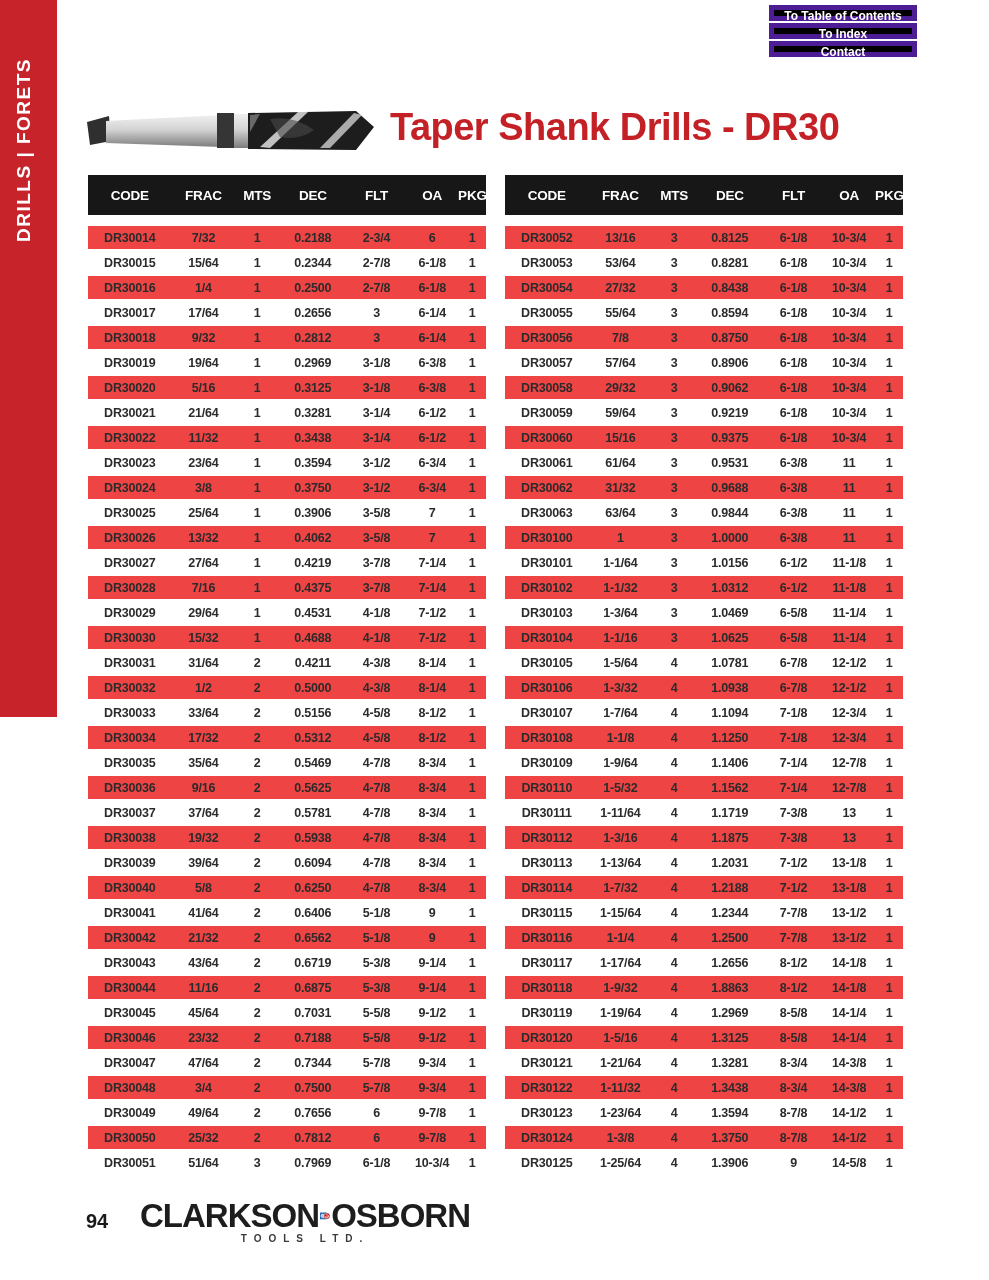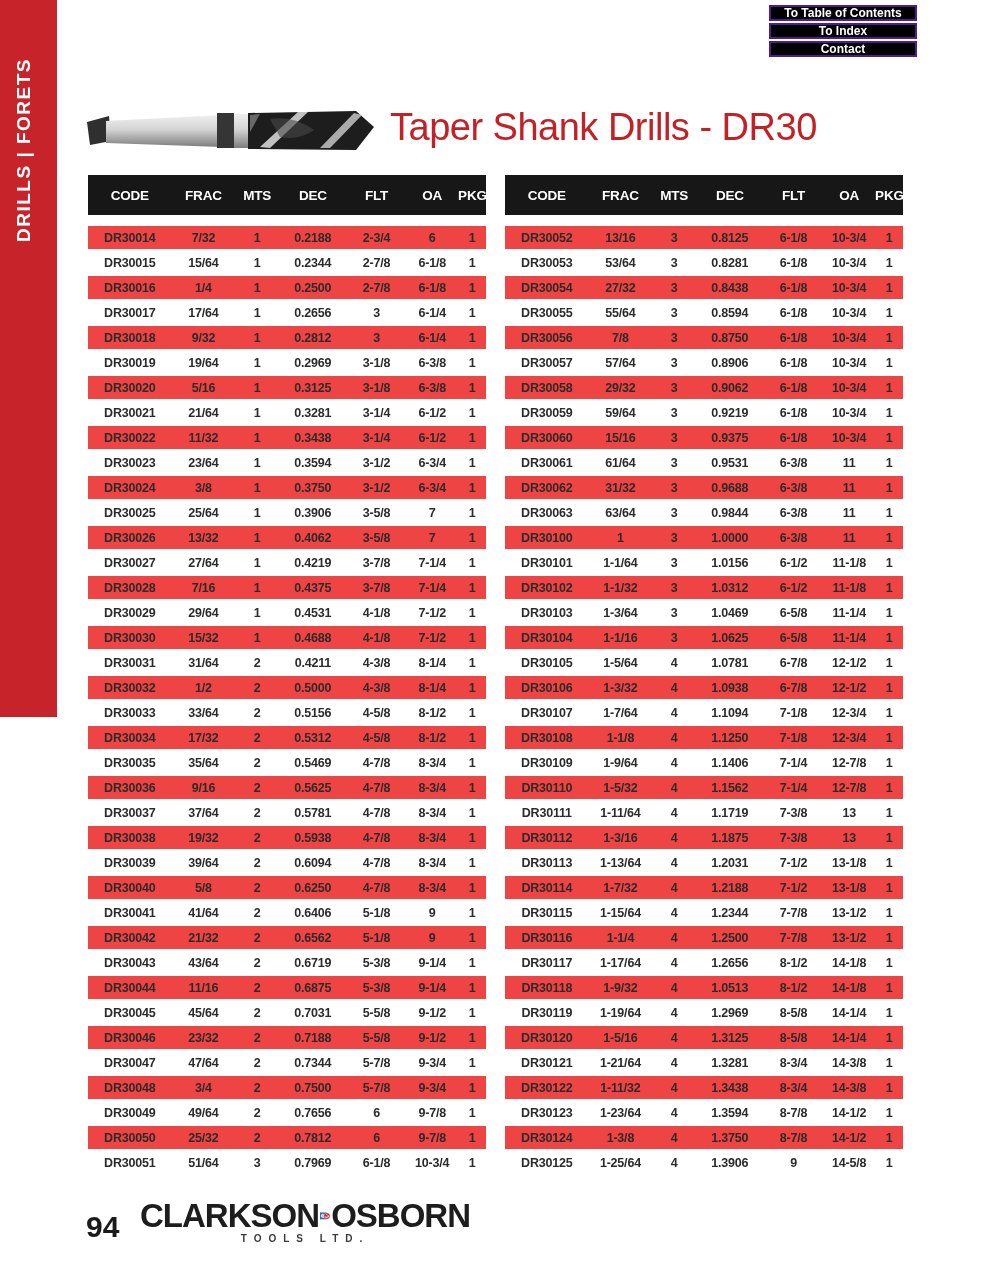--- a/index.html
+++ b/index.html
@@ -16,28 +16,28 @@
   #side-tab-label {
     position:absolute; left:13px; top:52px; height:190px;
     writing-mode:vertical-rl; transform:rotate(180deg);
     color:#ffffff; font-weight:bold; font-size:19px; letter-spacing:1.5px;
     white-space:nowrap;
   }
   
   #nav-buttons { position:absolute; left:769px; top:5px; width:148px; }
   .nav-btn {
     display:block; width:100%; box-sizing:border-box; height:16px; margin-bottom:2px;
-    background:#000000; color:#ffffff; border:2px solid #4c1d95;
+    background:#000000; color:#ffffff; border:5px solid #4c1d95;
     font-family:"Liberation Sans", sans-serif; font-weight:bold; font-size:12px;
     line-height:13px; text-align:center; padding:0; cursor:pointer;
   }
   
   #page-title {
     position:absolute; left:390px; top:106px; width:560px;
-    color:#c42127; font-weight:normal; font-size:38px; letter-spacing:-0.5px;
+    color:#c42127; font-weight:bold; font-size:38px; letter-spacing:-0.5px;
     white-space:nowrap;
   }
   
   #drill-art { position:absolute; left:84px; top:85px; width:292px; height:80px; }
   
   .ctable { position:absolute; top:175px; width:398px; }
   #table-left  { left:88px; }
   #table-right { left:505px; }
   .thead {
     display:flex; align-items:center; height:40px; background:#171717;
@@ -57,21 +57,21 @@
   .cell:nth-child(1){ width:21%; }
   .cell:nth-child(2){ width:16%; }
   .cell:nth-child(3){ width:11%; }
   .cell:nth-child(4){ width:17%; }
   .cell:nth-child(5){ width:15%; }
   .cell:nth-child(6){ width:13%; }
   .cell:nth-child(7){ width:7%;  }
   
   #page-number {
     position:absolute; left:86px; top:1210px;
-    font-size:30px; font-weight:bold; color:#1a1a1a;text-align:center;
+    font-size:20px; font-weight:bold; color:#1a1a1a;text-align:center;
   }
   #logo { position:absolute; left:140px; top:1196px; width:330px; text-align:center; }
   #logo-row { display:flex; align-items:center; justify-content:center; }
   .logo-word {
     font-size:33px; font-weight:bold; color:#1d1d1d; letter-spacing:-1px;
     line-height:40px;
   }
   #logo-emblem { width:46px; height:38px; margin:0 1px; }
   #logo-sub {
     font-size:10px; font-weight:bold; color:#3a3a3a; letter-spacing:7px;
@@ -755,21 +755,21 @@
           <span class="cell">4</span>
           <span class="cell">1.2656</span>
           <span class="cell">8-1/2</span>
           <span class="cell">14-1/8</span>
           <span class="cell">1</span>
         </div>
         <div class="trow alt">
           <span class="cell">DR30118</span>
           <span class="cell">1-9/32</span>
           <span class="cell">4</span>
-          <span class="cell">1.0513</span>
+          <span class="cell">1.8863</span>
           <span class="cell">8-1/2</span>
           <span class="cell">14-1/8</span>
           <span class="cell">1</span>
         </div>
         <div class="trow">
           <span class="cell">DR30119</span>
           <span class="cell">1-19/64</span>
           <span class="cell">4</span>
           <span class="cell">1.2969</span>
           <span class="cell">8-5/8</span>

